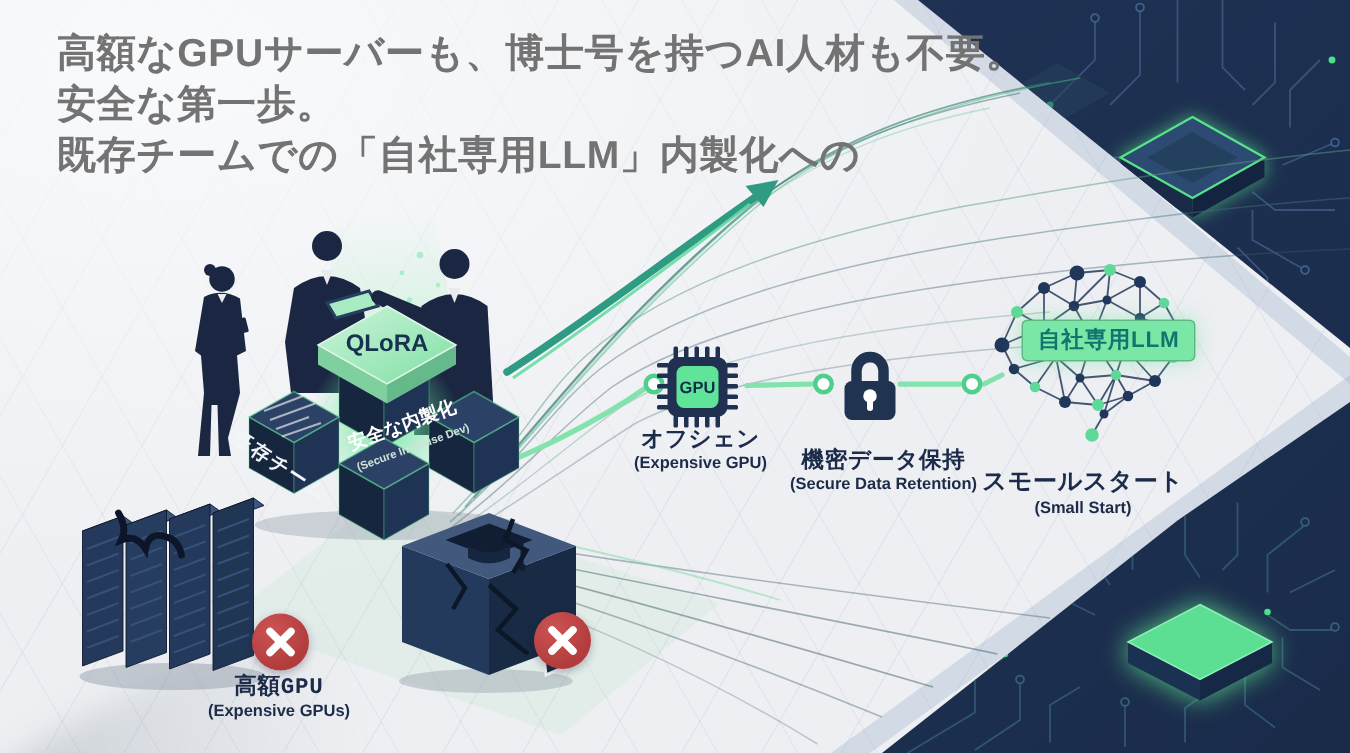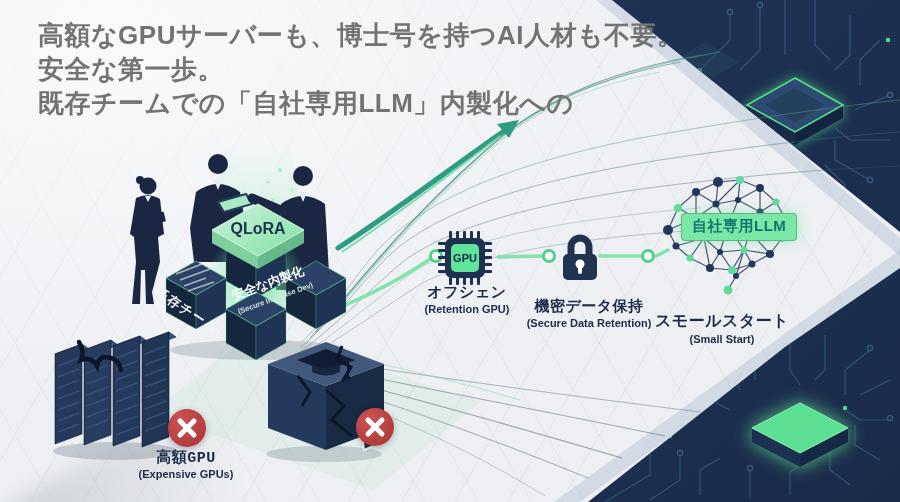--- a/index.html
+++ b/index.html
@@ -471,21 +471,21 @@
     <svg width="38" height="38" viewBox="0 0 38 38">
       <g stroke="#ffffff" stroke-width="5" stroke-linecap="round">
         <line x1="12" y1="12" x2="26" y2="26"></line>
           <line x1="26" y1="12" x2="12" y2="26"></line>
       </g>
     </svg>
   </div>
 
   <div class="lbl" style="left:467px;top:283px">
     <div class="main">オフシェン</div>
-    <div class="sub">(Retention GPU)</div>
+    <div class="sub">(Expensive GPU)</div>
   </div>
   <div class="lbl" style="left:589px;top:297px">
     <div class="main">機密データ保持</div>
     <div class="sub">(Secure Data Retention)</div>
   </div>
   <div class="lbl lbl-small" style="left:722px;top:311px">
     <div class="main">スモールスタート</div>
     <div class="sub">(Small Start)</div>
   </div>
 

